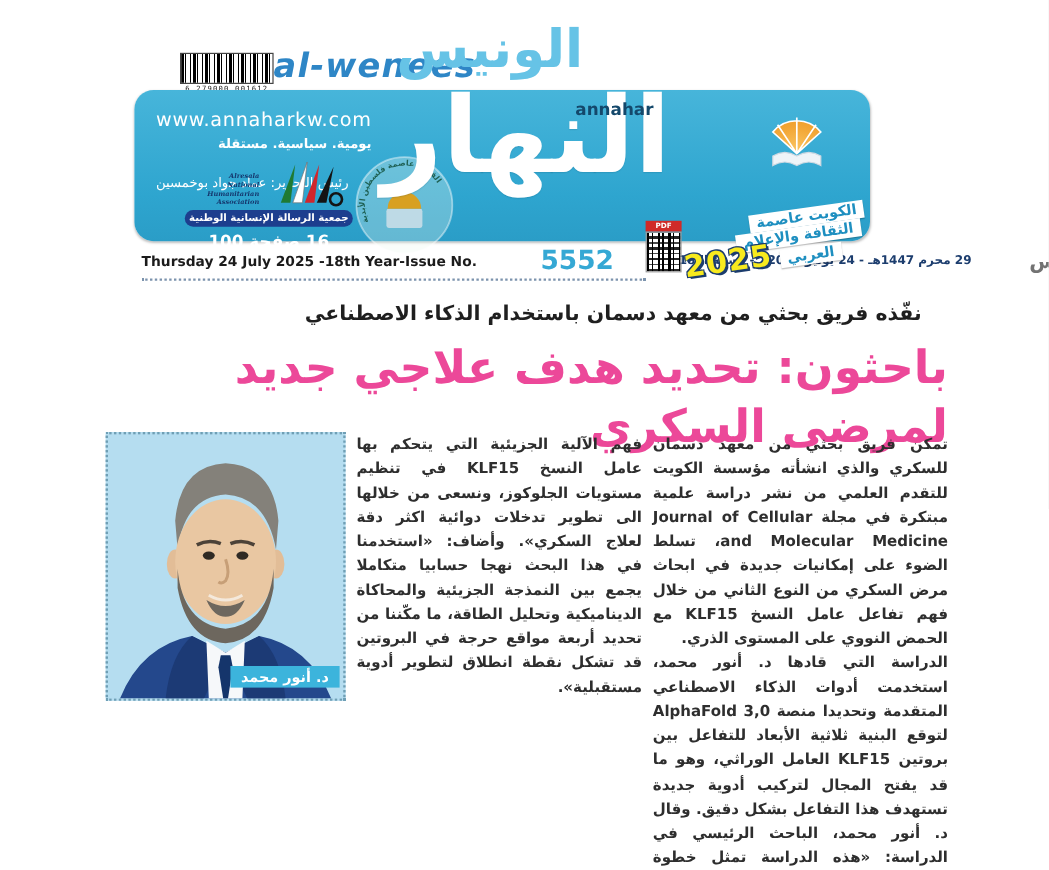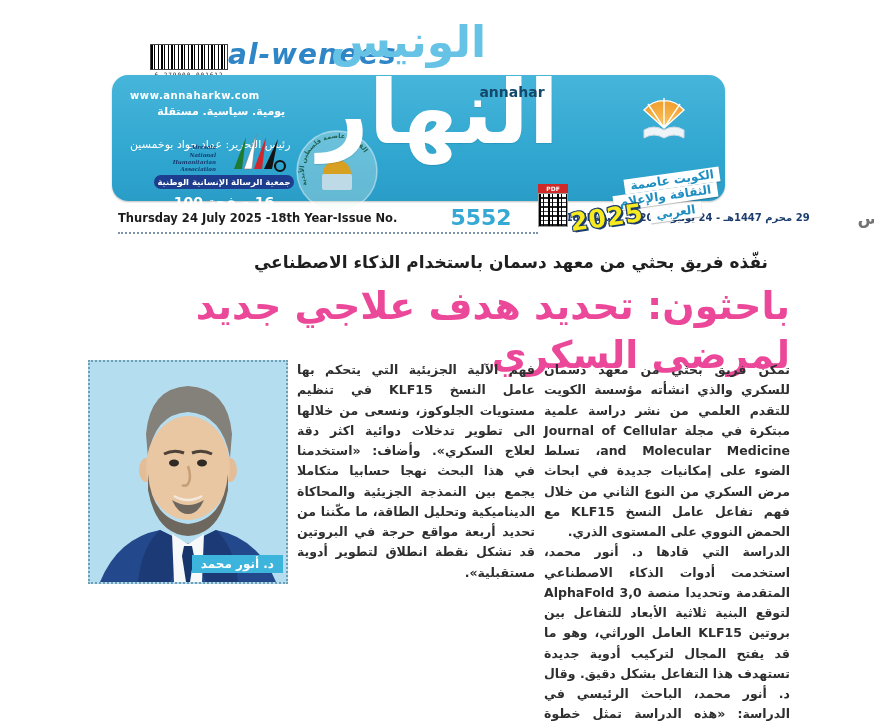--- a/index.html
+++ b/index.html
@@ -27,22 +27,22 @@
     color:#66c3e6; direction:rtl; text-align:right; line-height:1.1;
   }
 
   
   .masthead {
     position:absolute; left:112px; top:75px; width:613px; height:126px;
     background:linear-gradient(180deg,#47b5da 0%,#2ea5cf 70%,#2a9dc7 100%);
     border-radius:16px; box-shadow:0 1px 2px rgba(0,0,0,0.25);
   }
   .mast-left { position:absolute; left:18px; top:15px; color:#fff; }
-  .mast-website { font-size:10px; letter-spacing:0.6px; font-weight:700; }
-  .mast-tagline { font-size:11px; font-weight:700; direction:rtl; text-align:center; margin-top:4px;margin-left:22px; }
+  .mast-website { font-size:16px; letter-spacing:0.6px; font-weight:400; }
+  .mast-tagline { font-size:11px; font-weight:700; direction:rtl; text-align:right; margin-top:4px;margin-left:22px; }
   .mast-editor  { font-size:11px; font-weight:400; direction:rtl; text-align:left; margin-top:20px; }
 
   .assoc { position:absolute; left:42px; top:60px; width:180px; }
   .assoc-top { display:flex; align-items:flex-end; }
   .assoc-en { width:62px; text-align:right; font-size:5.5px; line-height:1.3; font-style:italic;
               font-weight:700; color:#15386e; font-family:"DejaVu Serif","Liberation Serif",serif; }
   .assoc-sails { margin-left:4px; }
   .assoc-bar {
     margin-top:2px; width:140px; height:14px; background:#1d3e8e; border-radius:7px;
     color:#fff; font-size:8.5px; font-weight:700; text-align:center; line-height:14px; direction:rtl;

